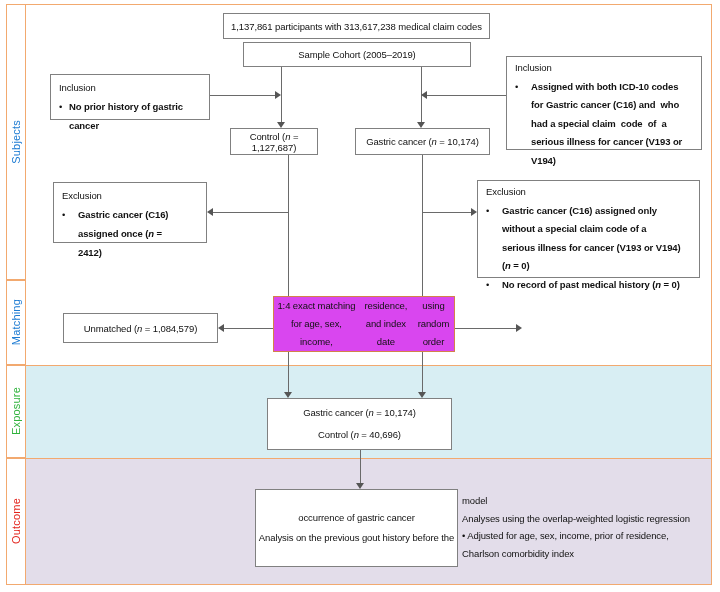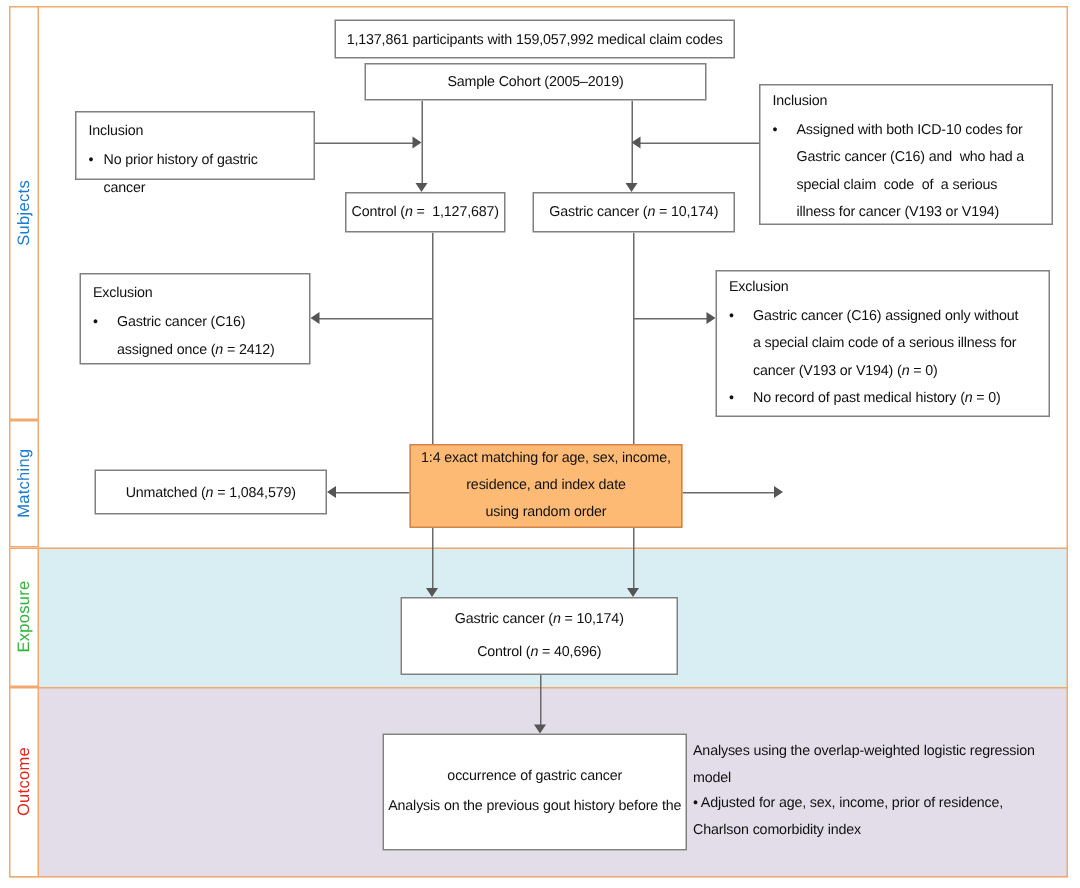--- a/index.html
+++ b/index.html
@@ -23,22 +23,22 @@
   .arr-right{border-left:6px solid #555;border-right:none;}
   .box{position:absolute;background:#fff;border:1px solid #808080;box-sizing:border-box;z-index:4;}
   .box-center{display:flex;flex-direction:column;align-items:center;justify-content:center;text-align:center;}
   .line{white-space:pre-wrap;}
   .roomy{line-height:19px;}
   .pad{padding:3px 18px 2px 8px;}
   .bul-row{display:flex;align-items:flex-start;}
   .bul{flex:none;}
   .bul-sm{width:10px;}
   .bul-lg{width:16px;}
-  .bul-text{white-space:pre-wrap;}
-  .matching-box{background:#fdba74;border:1px solid #d2824a;z-index:5;display:flex;flex-direction:column;align-items:center;justify-content:center;text-align:center;line-height:18px;}
+  .bul-text{white-space:pre-wrap;font-weight:bold;}
+  .matching-box{background:#d946ef;border:1px solid #d2824a;z-index:5;display:flex;flex-direction:row;align-items:center;justify-content:center;text-align:center;line-height:18px;}
   .note{position:absolute;z-index:4;line-height:17.5px;}
   .note .line{white-space:nowrap;}
   i{font-style:italic;}
 </style>
 </head>
 <body>
 
 <div class="canvas">
 
   <div class="band band-exposure"></div>
@@ -81,21 +81,21 @@
 
   <div class="hline" style="left:223px;top:328px;width:50px;"></div>
   <div class="arr arr-left" style="left:218px;top:324px;"></div>
   <div class="hline" style="left:455px;top:328px;width:62px;"></div>
   <div class="arr arr-right" style="left:516px;top:324px;"></div>
 
   <div class="vline" style="left:360px;top:450px;height:34px;"></div>
   <div class="arr arr-down" style="left:356px;top:483px;"></div>
 
   <div class="box box-center" style="left:223px;top:13px;width:267px;height:26px;">
-    <div class="line">1,137,861 participants with 159,057,992 medical claim codes</div>
+    <div class="line">1,137,861 participants with 313,617,238 medical claim codes</div>
   </div>
 
   <div class="box box-center" style="left:243px;top:42px;width:228px;height:25px;line-height:11.5px;">
     <div class="line">Sample Cohort (2005–2019)</div>
   </div>
 
   <div class="box pad roomy" style="left:50px;top:74px;width:160px;height:46px;">
     <div class="line">Inclusion</div>
     <div class="bul-row">
       <span class="bul bul-sm">•</span>
@@ -104,21 +104,21 @@
   </div>
 
   <div class="box pad" style="left:506px;top:56px;width:196px;height:94px;line-height:18.5px;padding-top:2px;">
     <div class="line">Inclusion</div>
     <div class="bul-row">
       <span class="bul bul-lg">•</span>
       <span class="bul-text">Assigned with both ICD-10 codes for Gastric cancer (C16) and  who had a special claim  code  of  a serious illness for cancer (V193 or V194)</span>
     </div>
   </div>
 
-  <div class="box box-center" style="left:230px;top:128px;width:107px;height:27px;">
+  <div class="box box-center" style="left:230px;top:128px;width:88px;height:27px;">
     <div class="line">Control (<i>n</i> =  1,127,687)</div>
   </div>
 
   <div class="box box-center" style="left:355px;top:128px;width:135px;height:27px;">
     <div class="line">Gastric cancer (<i>n</i> = 10,174)</div>
   </div>
 
   <div class="box pad roomy" style="left:53px;top:182px;width:154px;height:61px;">
     <div class="line">Exclusion</div>
     <div class="bul-row">
@@ -154,19 +154,19 @@
     <div class="line">Gastric cancer (<i>n</i> = 10,174)</div>
     <div class="line">Control (<i>n</i> = 40,696)</div>
   </div>
 
   <div class="box box-center" style="left:255px;top:489px;width:203px;height:78px;line-height:20px;">
     <div class="line">occurrence of gastric cancer</div>
     <div class="line">Analysis on the previous gout history before the</div>
   </div>
 
   <div class="note" style="left:462px;top:492px;width:252px;">
+    <div class="line">model</div>
     <div class="line">Analyses using the overlap-weighted logistic regression</div>
-    <div class="line">model</div>
     <div class="line">• Adjusted for age, sex, income, prior of residence,</div>
     <div class="line">Charlson comorbidity index</div>
   </div>
 
 </div>
 
 </body></html>

